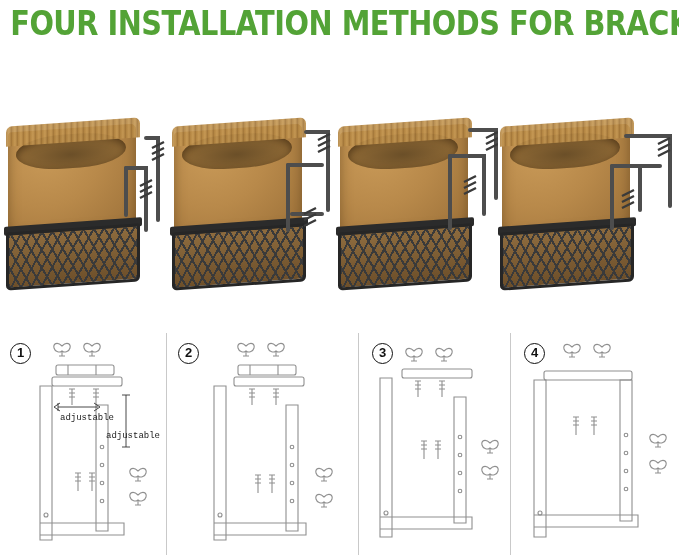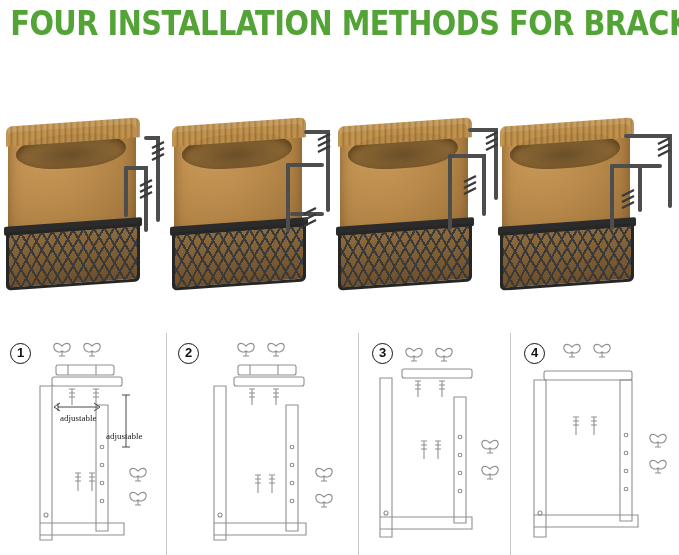--- a/index.html
+++ b/index.html
@@ -145,21 +145,21 @@
     color: #111;
     font-family: "Liberation Sans", sans-serif;
     font-size: 13px;
     font-weight: bold;
     line-height: 18px;
     text-align: center;
     background: #fff;
   }
   .anno {
     position: absolute;
-    font-family: Liberation Serif, serif;
+    font-family: Liberation Mono, monospace;
     font-size: 9px;
     color: #222;
     white-space: nowrap;
   }
   .line-svg {
     position: absolute;
     left: 0; top: 0;
   }
 </style>
 </head>

